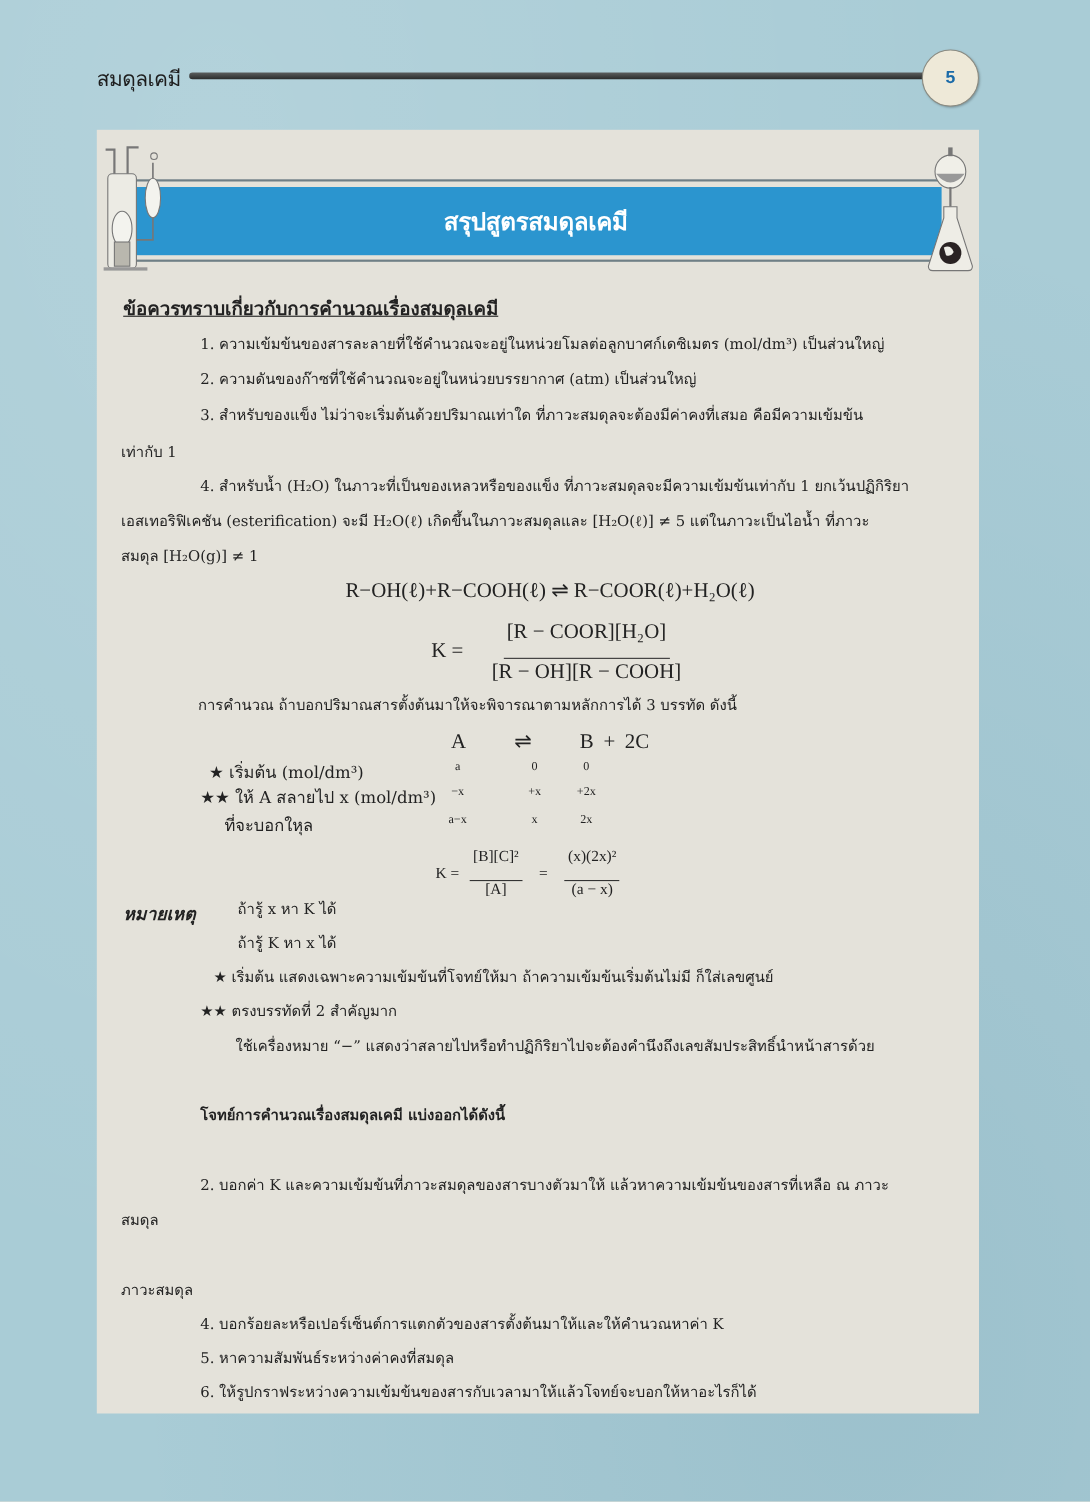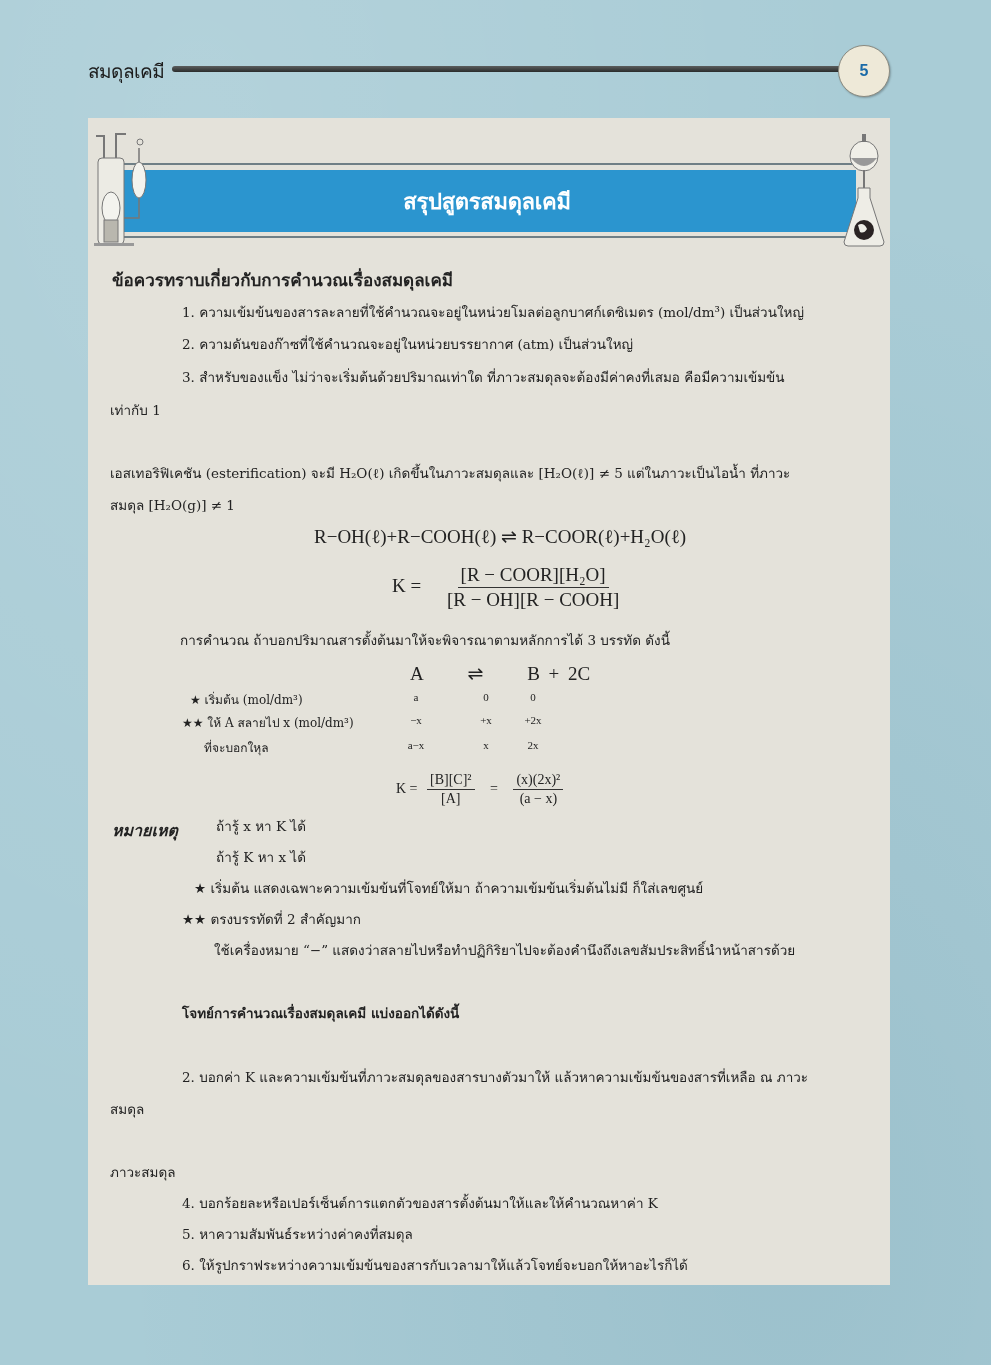--- a/index.html
+++ b/index.html
@@ -21,27 +21,27 @@
   .panel{position:absolute;left:88px;top:118px;width:802px;height:1167px;background:#e4e2da;}
   .banner{position:absolute;left:0;top:42px;width:802px;height:82px;}
   .banner .ln{position:absolute;left:30px;right:30px;height:2px;background:#6f7f86;}
   .banner .blue{position:absolute;left:30px;right:34px;top:10px;height:62px;background:#2b95cf;
      display:flex;align-items:center;justify-content:center;}
   .banner-title{font-family:"Liberation Sans",sans-serif;font-size:22px;color:#fff;font-weight:bold;
      letter-spacing:-0.3px;}
   .illus{position:absolute;}
   
   .content{position:absolute;left:0;top:0;width:802px;height:1167px;font-size:14px;}
-  .h1{position:absolute;left:24px;top:148px;font-size:17px;font-weight:bold;}
+  .h1{position:absolute;left:24px;top:148px;font-size:17px;font-weight:bold;text-decoration:underline;}
   .line{position:absolute;white-space:nowrap;font-size:13.5px;}
   .eq{position:absolute;white-space:nowrap;font-family:"Liberation Serif",serif;font-size:19px;}
   .frac{display:inline-flex;flex-direction:column;align-items:center;vertical-align:middle;}
-  .frac .num{border-bottom:1px solid #333;padding:0 3px 1px;}
+  .frac .num{border-bottom:1px solid #333;padding:0 3px 12px;}
   .frac .den{padding:1px 3px 0;}
-  .small{font-size:12px;}
+  .small{font-size:15px;}
   .tbl-cell{position:absolute;font-size:11px;font-family:"Liberation Serif",serif;text-align:center;width:50px;}
   .note-title{position:absolute;left:24px;top:700px;font-size:16px;font-weight:bold;font-style:italic;}
 </style>
 </head>
 <body>
 
 <div class="bg-tex"></div>
 
 <div class="run-head">สมดุลเคมี</div>
 <div class="run-rule"></div>
@@ -80,20 +80,21 @@
     <path d="M18 99 Q24 96 27 103 Q24 108 20 106 Z" fill="#eeede6"></path>
   </svg>
 
   <div class="content">
     <div class="h1">ข้อควรทราบเกี่ยวกับการคำนวณเรื่องสมดุลเคมี</div>
 
     <div class="line" style="left:94px;top:183px">1.  ความเข้มข้นของสารละลายที่ใช้คำนวณจะอยู่ในหน่วยโมลต่อลูกบาศก์เดซิเมตร (mol/dm³) เป็นส่วนใหญ่</div>
     <div class="line" style="left:94px;top:215px">2.  ความดันของก๊าซที่ใช้คำนวณจะอยู่ในหน่วยบรรยากาศ (atm) เป็นส่วนใหญ่</div>
     <div class="line" style="left:94px;top:248px">3.  สำหรับของแข็ง  ไม่ว่าจะเริ่มต้นด้วยปริมาณเท่าใด  ที่ภาวะสมดุลจะต้องมีค่าคงที่เสมอ  คือมีความเข้มข้น</div>
     <div class="line" style="left:22px;top:281px">เท่ากับ 1</div>
+    <div class="line" style="left:94px;top:312px">4.  สำหรับน้ำ (H₂O) ในภาวะที่เป็นของเหลวหรือของแข็ง ที่ภาวะสมดุลจะมีความเข้มข้นเท่ากับ 1 ยกเว้นปฏิกิริยา</div>
     <div class="line" style="left:22px;top:344px">เอสเทอริฟิเคชัน (esterification) จะมี H₂O(ℓ) เกิดขึ้นในภาวะสมดุลและ [H₂O(ℓ)] ≠ 5 แต่ในภาวะเป็นไอน้ำ ที่ภาวะ</div>
     <div class="line" style="left:22px;top:376px">สมดุล [H₂O(g)] ≠ 1</div>
 
     <div class="eq" style="left:226px;top:407px">R−OH(ℓ)+R−COOH(ℓ)  ⇌  R−COOR(ℓ)+H₂O(ℓ)</div>
 
     <div class="eq" style="left:304px;top:446px">
       <span>K  =</span>
       <span class="frac" style="margin-left:18px">
         <span class="num">[R − COOR][H₂O]</span>
         <span class="den">[R − OH][R − COOH]</span>

